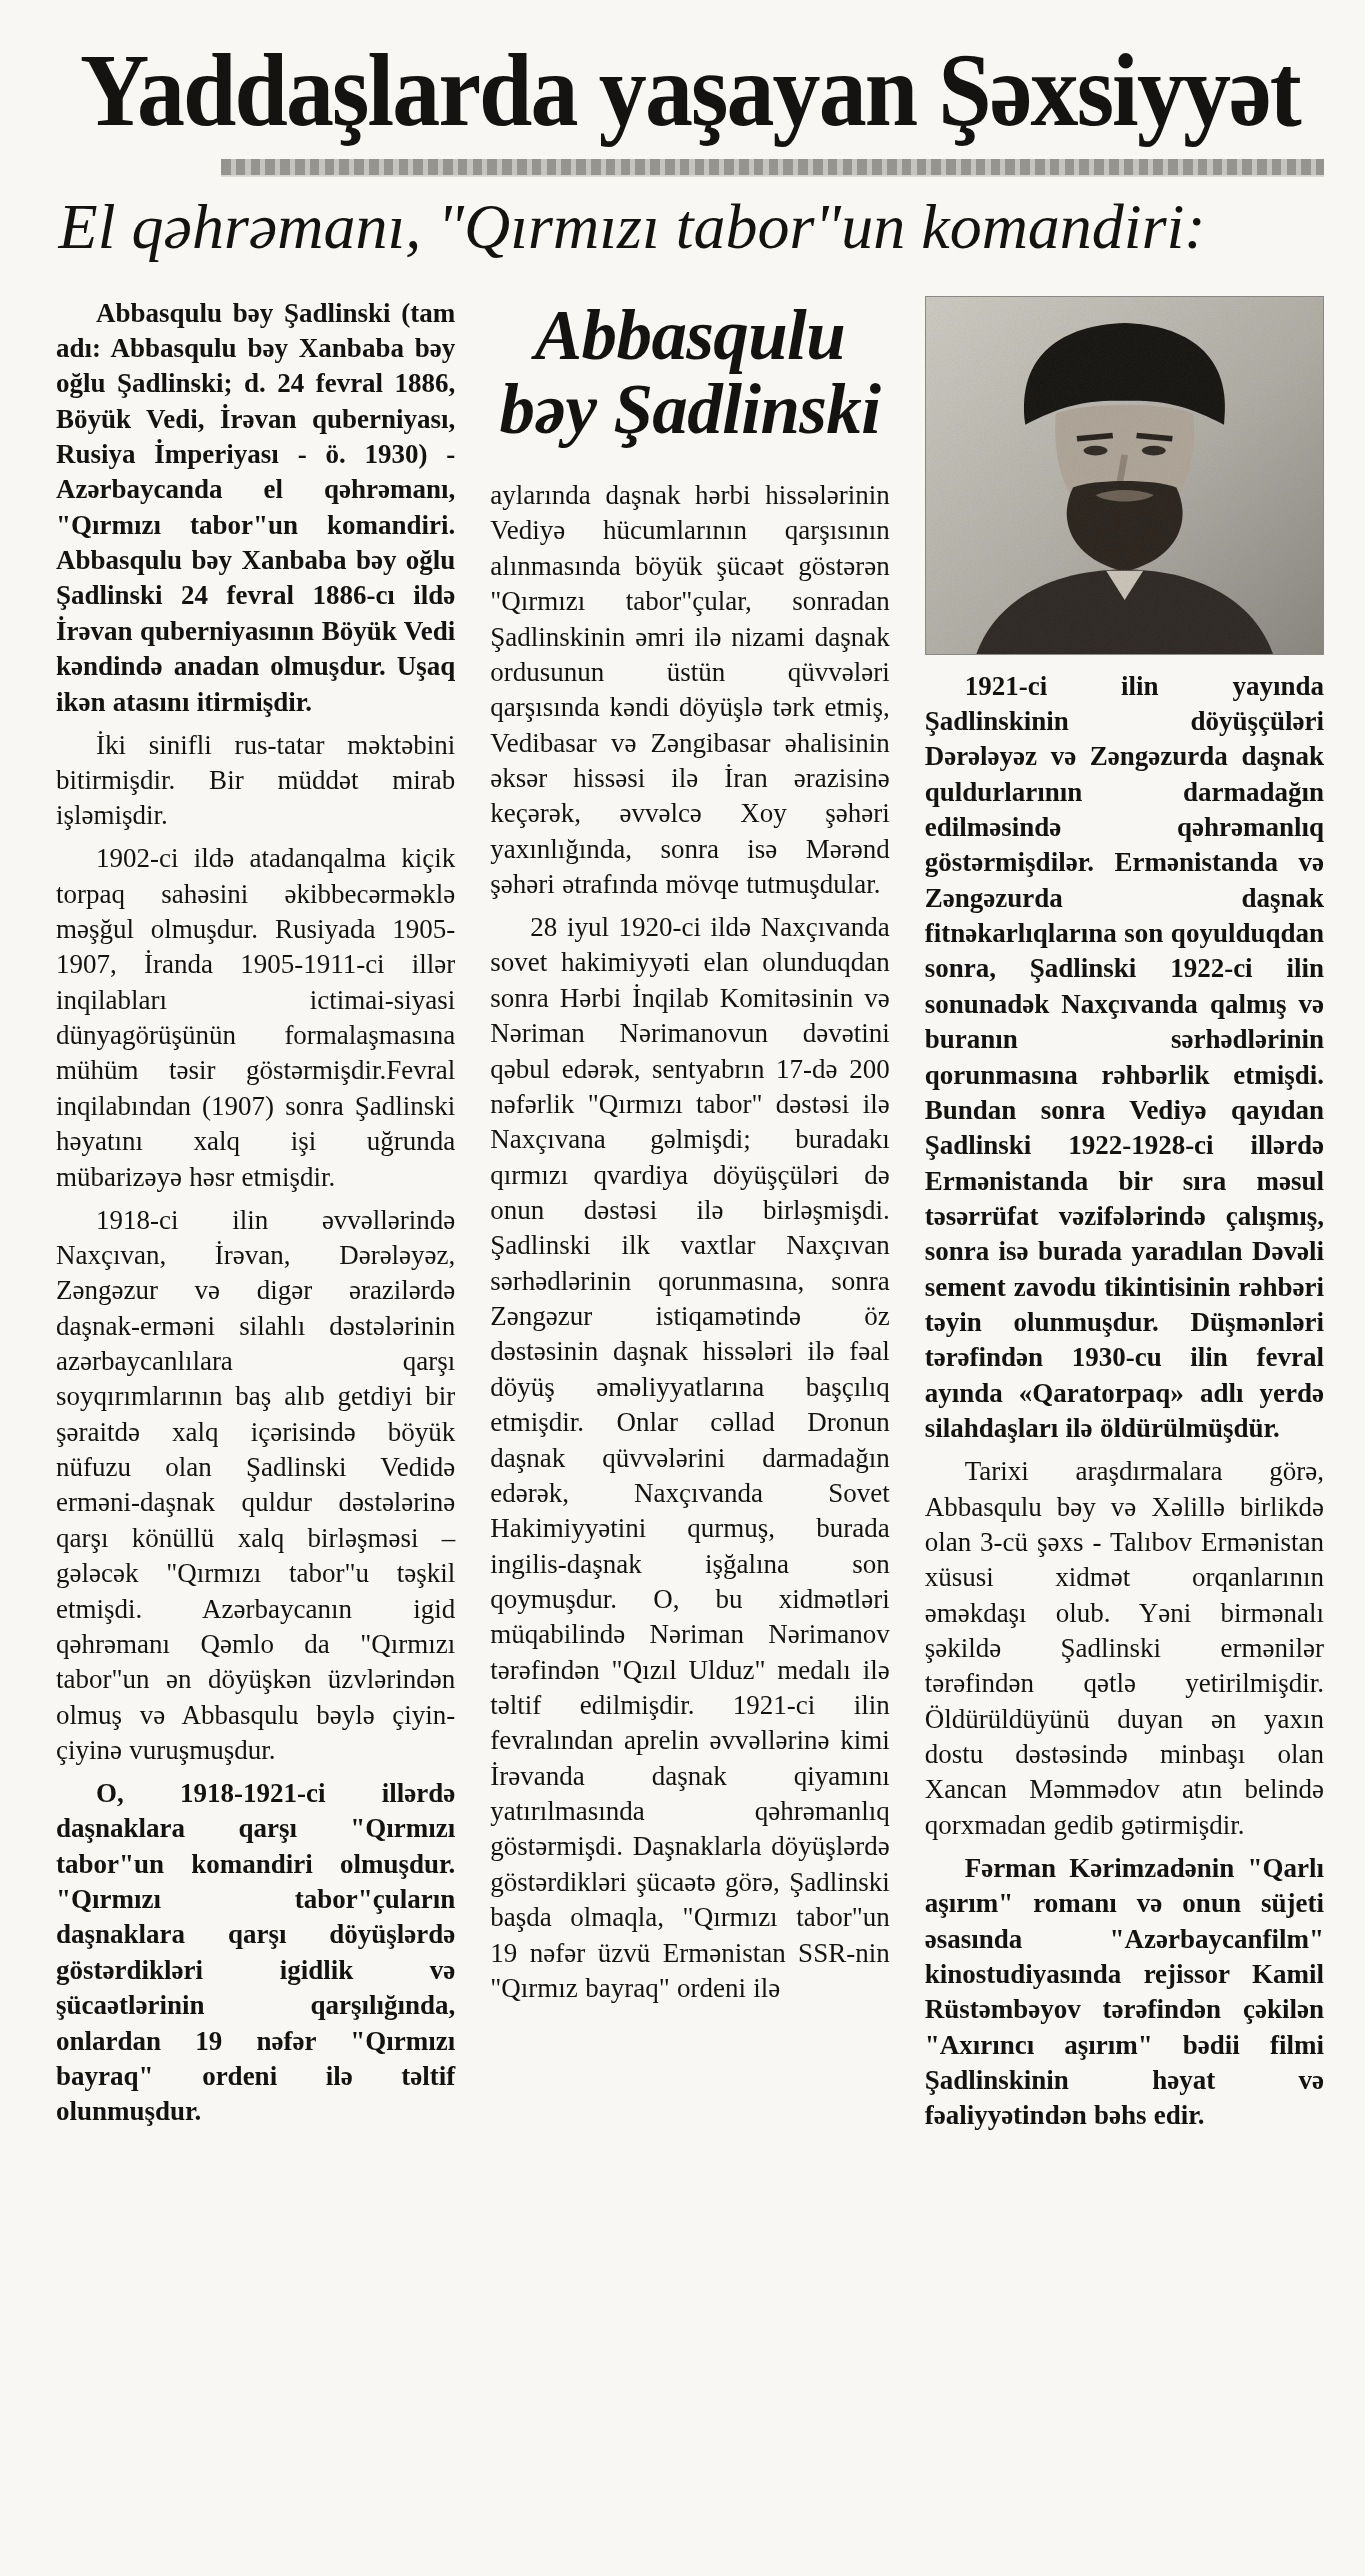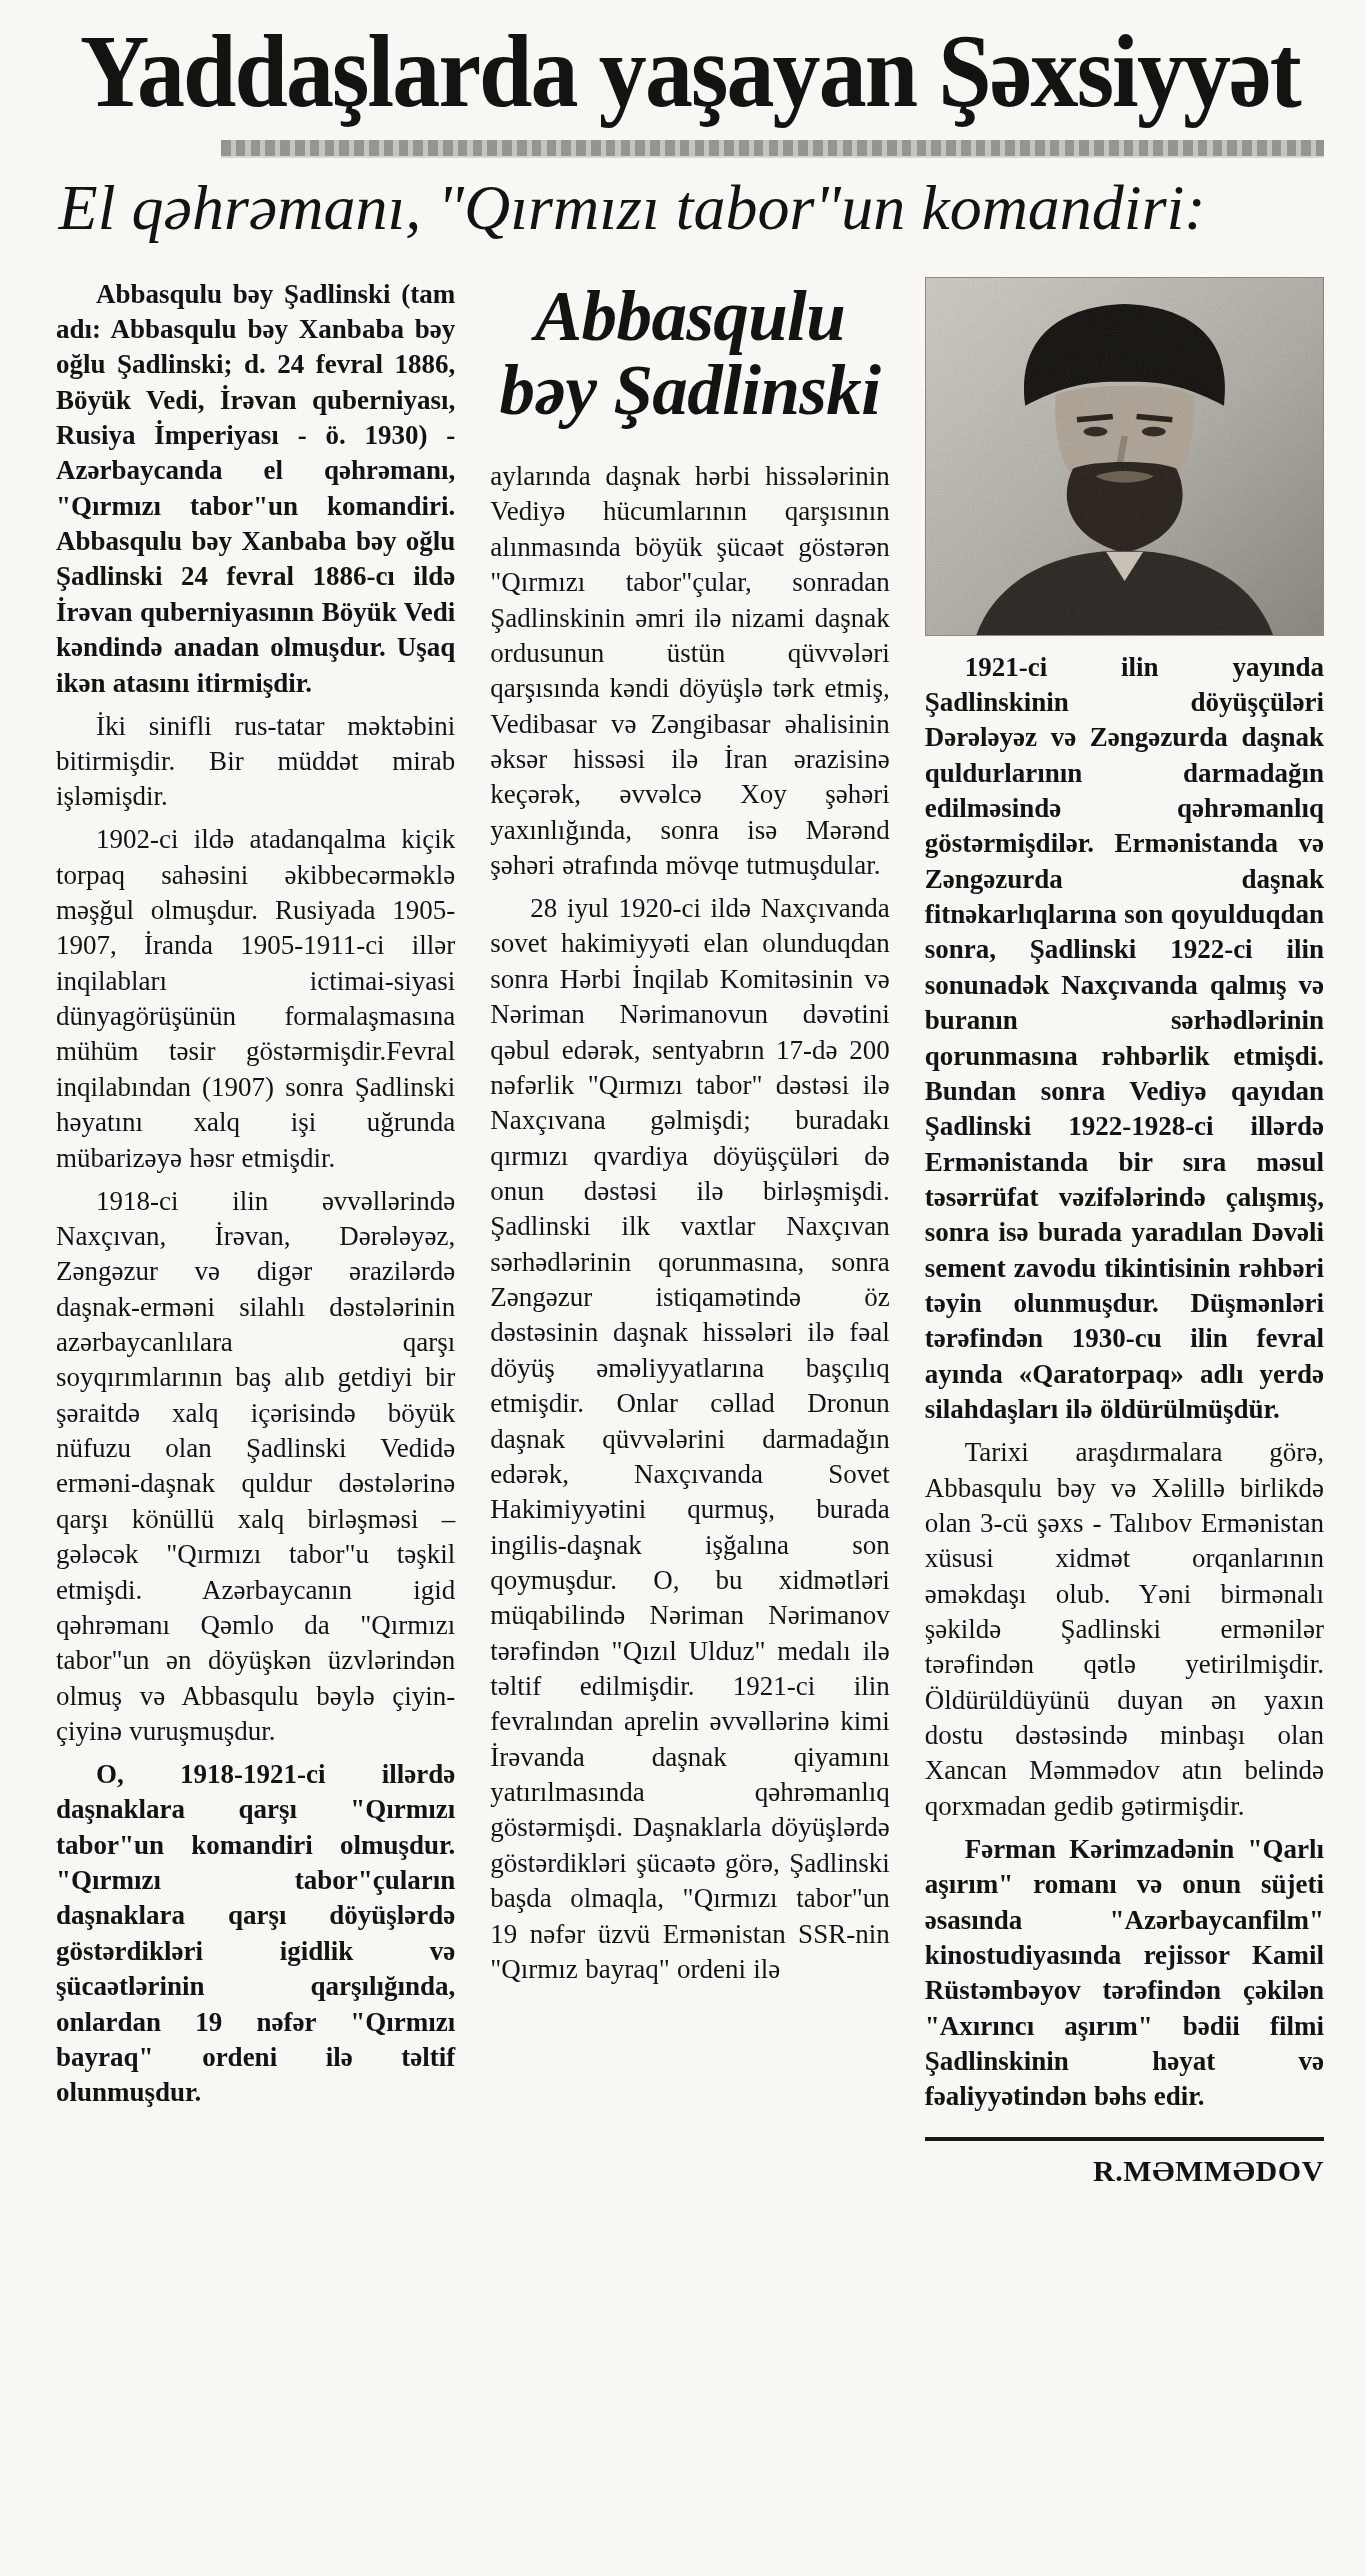--- a/index.html
+++ b/index.html
@@ -4,21 +4,21 @@
 <style>
   html,body{margin:0;padding:0;}
   body{
     width:1366px;height:2576px;
     background:#f8f7f3;
     color:#141312;
     font-family:"Liberation Serif", serif;
     overflow:hidden;
     -webkit-font-smoothing:antialiased;
   }
-  .page{padding:8px 42px 0 56px;box-sizing:border-box;}
+  .page{padding:27px 42px 0 56px;box-sizing:border-box;}
 
   
   .main-headline{
     font-size:96px;line-height:1.05;font-weight:700;
     letter-spacing:-1.9px;margin:9px 0 0;text-align:center;
     transform:scaleY(1.08);transform-origin:top;
   }
   .rule-band{
     height:16.7px;margin:22px 0 16.7px 13%;
     background:repeating-linear-gradient(90deg,#96948f 0 9.6px,#c6c4bf 9.6px 14.8px);
@@ -112,20 +112,19 @@
           <path d="M38 330 C54 276 100 252 150 252 C200 252 246 276 262 330 Z" fill="#2c2722"></path>
           <path d="M136 253 L150 280 L164 253 Z" fill="#cfc8bc"></path>
           <rect width="300" height="330" filter="url(#grain)"></rect>
         </svg>
       </div>
 
       <p class="b">1921-ci ilin yayında Şadlinskinin döyüşçüləri Dərələyəz və Zəngəzurda daşnak quldurlarının darmadağın edilməsində qəhrəmanlıq göstərmişdilər. Ermənistanda və Zəngəzurda daşnak fitnəkarlıqlarına son qoyulduqdan sonra, Şadlinski 1922-ci ilin sonunadək Naxçıvanda qalmış və buranın sərhədlərinin qorunmasına rəhbərlik etmişdi. Bundan sonra Vediyə qayıdan Şadlinski 1922-1928-ci illərdə Ermənistanda bir sıra məsul təsərrüfat vəzifələrində çalışmış, sonra isə burada yaradılan Dəvəli sement zavodu tikintisinin rəhbəri təyin olunmuşdur. Düşmənləri tərəfindən 1930-cu ilin fevral ayında «Qaratorpaq» adlı yerdə silahdaşları ilə öldürülmüşdür.</p>
       <p>Tarixi araşdırmalara görə, Abbasqulu bəy və Xəlillə birlikdə olan 3-cü şəxs - Talıbov Ermənistan xüsusi xidmət orqanlarının əməkdaşı olub. Yəni birmənalı şəkildə Şadlinski ermənilər tərəfindən qətlə yetirilmişdir. Öldürüldüyünü duyan ən yaxın dostu dəstəsində minbaşı olan Xancan Məmmədov atın belində qorxmadan gedib gətirmişdir.</p>
       <p class="b">Fərman Kərimzadənin "Qarlı aşırım" romanı və onun süjeti əsasında "Azərbaycanfilm" kinostudiyasında rejissor Kamil Rüstəmbəyov tərəfindən çəkilən "Axırıncı aşırım" bədii filmi Şadlinskinin həyat və fəaliyyətindən bəhs edir.</p>
 
-      <div class="signature">R.MƏMMƏDOV</div>
     </div>
 
   </div>
 
 
 </div>
 
 
 </body></html>

